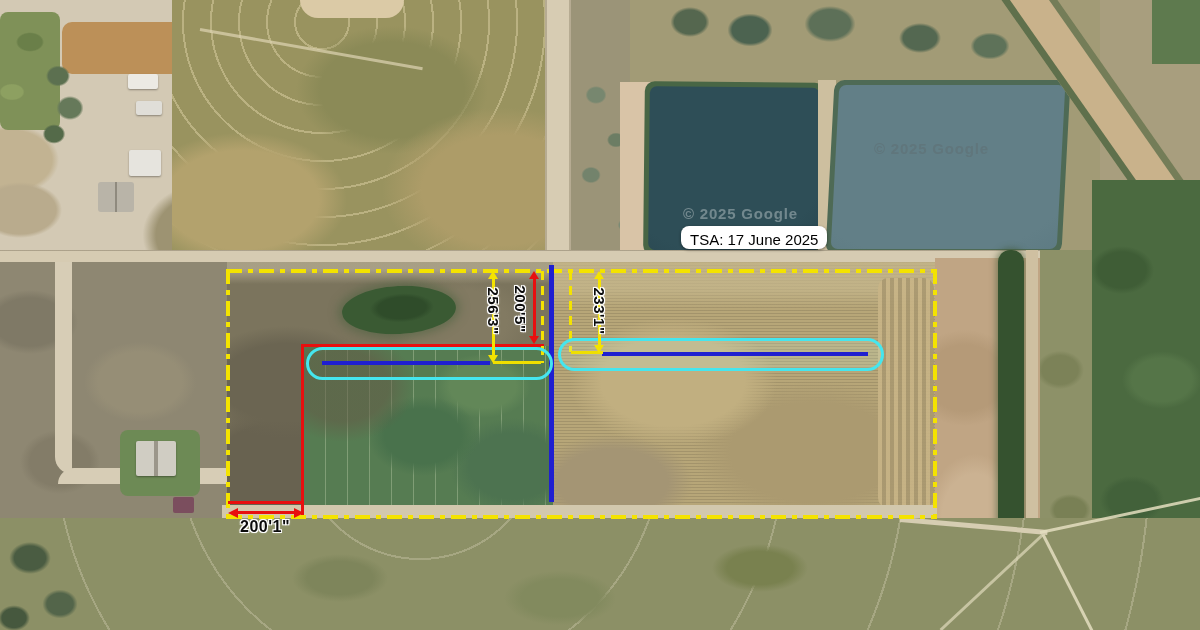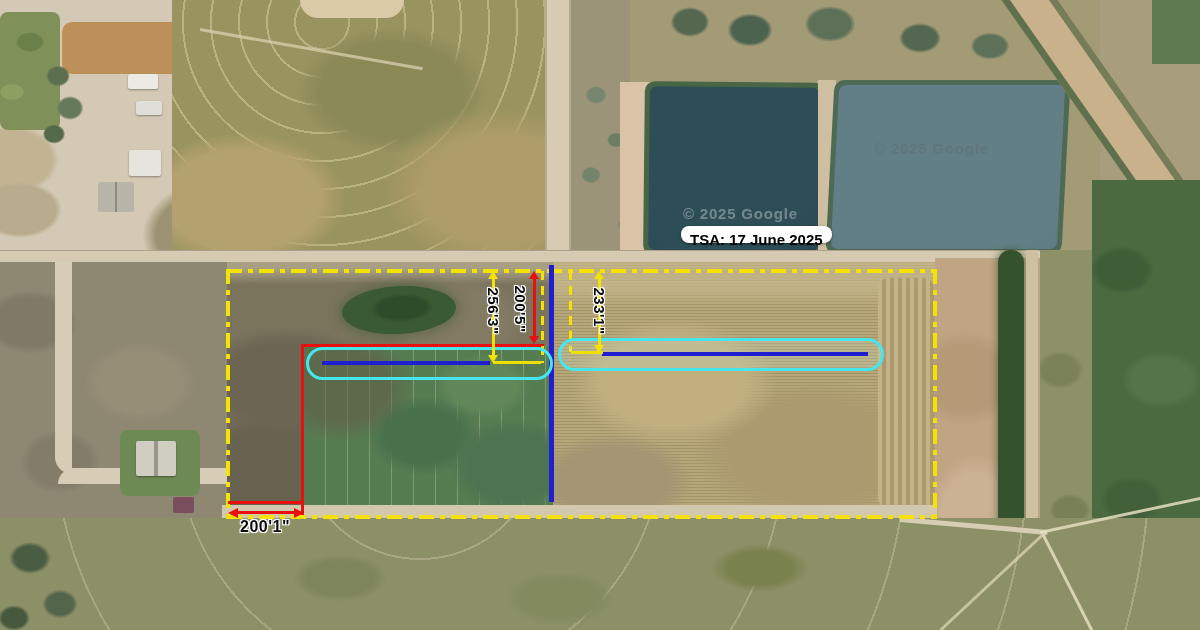--- a/index.html
+++ b/index.html
@@ -180,22 +180,22 @@
   .ah-rt-r{border-top:5px solid transparent;border-bottom:5px solid transparent;border-left:10px solid #e80f0f;}
 
   .mlabel{z-index:70;font-weight:bold;font-size:15px;color:#0b0b0b;white-space:nowrap;letter-spacing:.5px;
     text-shadow:-1px -1px 0 #fff,1px -1px 0 #fff,-1px 1px 0 #fff,1px 1px 0 #fff,0 0 3px #fff;}
   .rot{transform:translate(-50%,-50%) rotate(90deg);}
   .l-256{left:493px;top:311px;}
   .l-2005{left:520px;top:309px;}
   .l-2331{left:599px;top:311px;}
   .l-2001{left:265px;top:527px;transform:translate(-50%,-50%);font-size:16px;}
 
-  .tsa-box{left:681px;top:226px;height:17px;z-index:80;background:#fff;border-radius:8px;
-    padding:0 9px;line-height:27px;font-weight:bold;font-size:15px;color:#000;white-space:nowrap;
+  .tsa-box{left:681px;top:226px;height:23px;z-index:80;background:#fff;border-radius:8px;
+    padding:0 9px;line-height:27px;font-weight:normal;font-size:15px;color:#000;white-space:nowrap;
     box-shadow:0 1px 3px rgba(0,0,0,.45);}
 
   .wm{z-index:30;font-weight:bold;font-size:15px;letter-spacing:.8px;white-space:nowrap;text-align:right;}
   .wm1{left:683px;top:205px;color:rgba(225,232,232,.38);}
   .wm2{left:874px;top:140px;color:rgba(95,112,116,.6);}
 </style>
 </head>
 <body>
 
 <div id="canvas">

